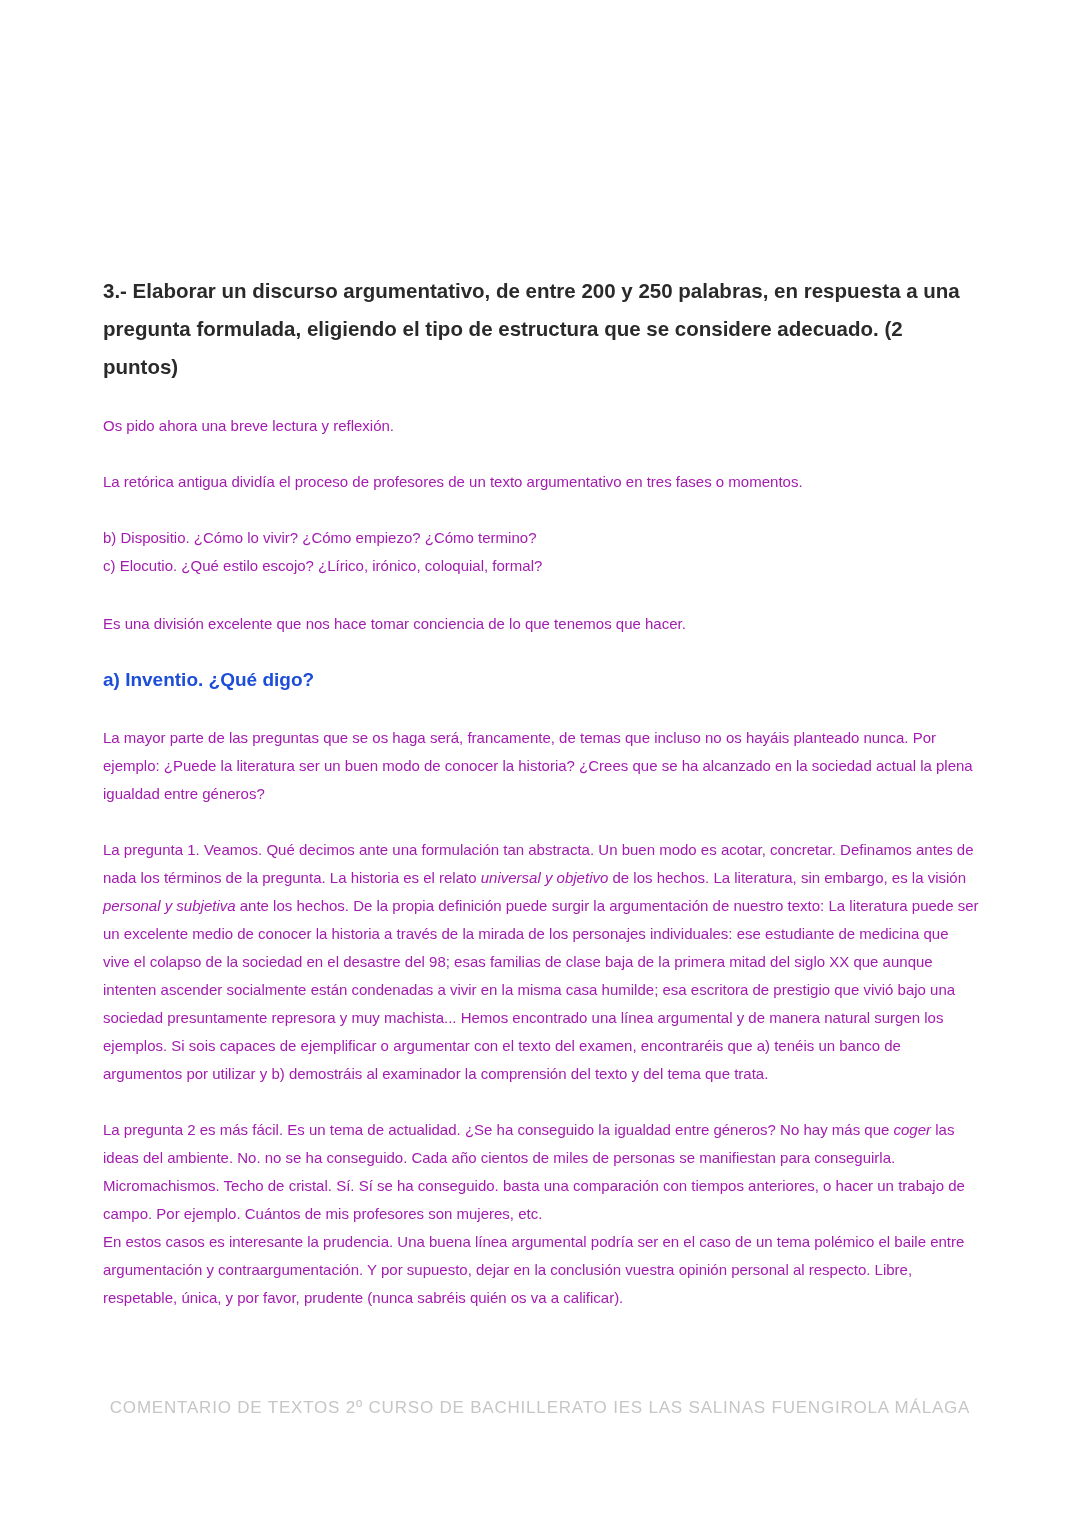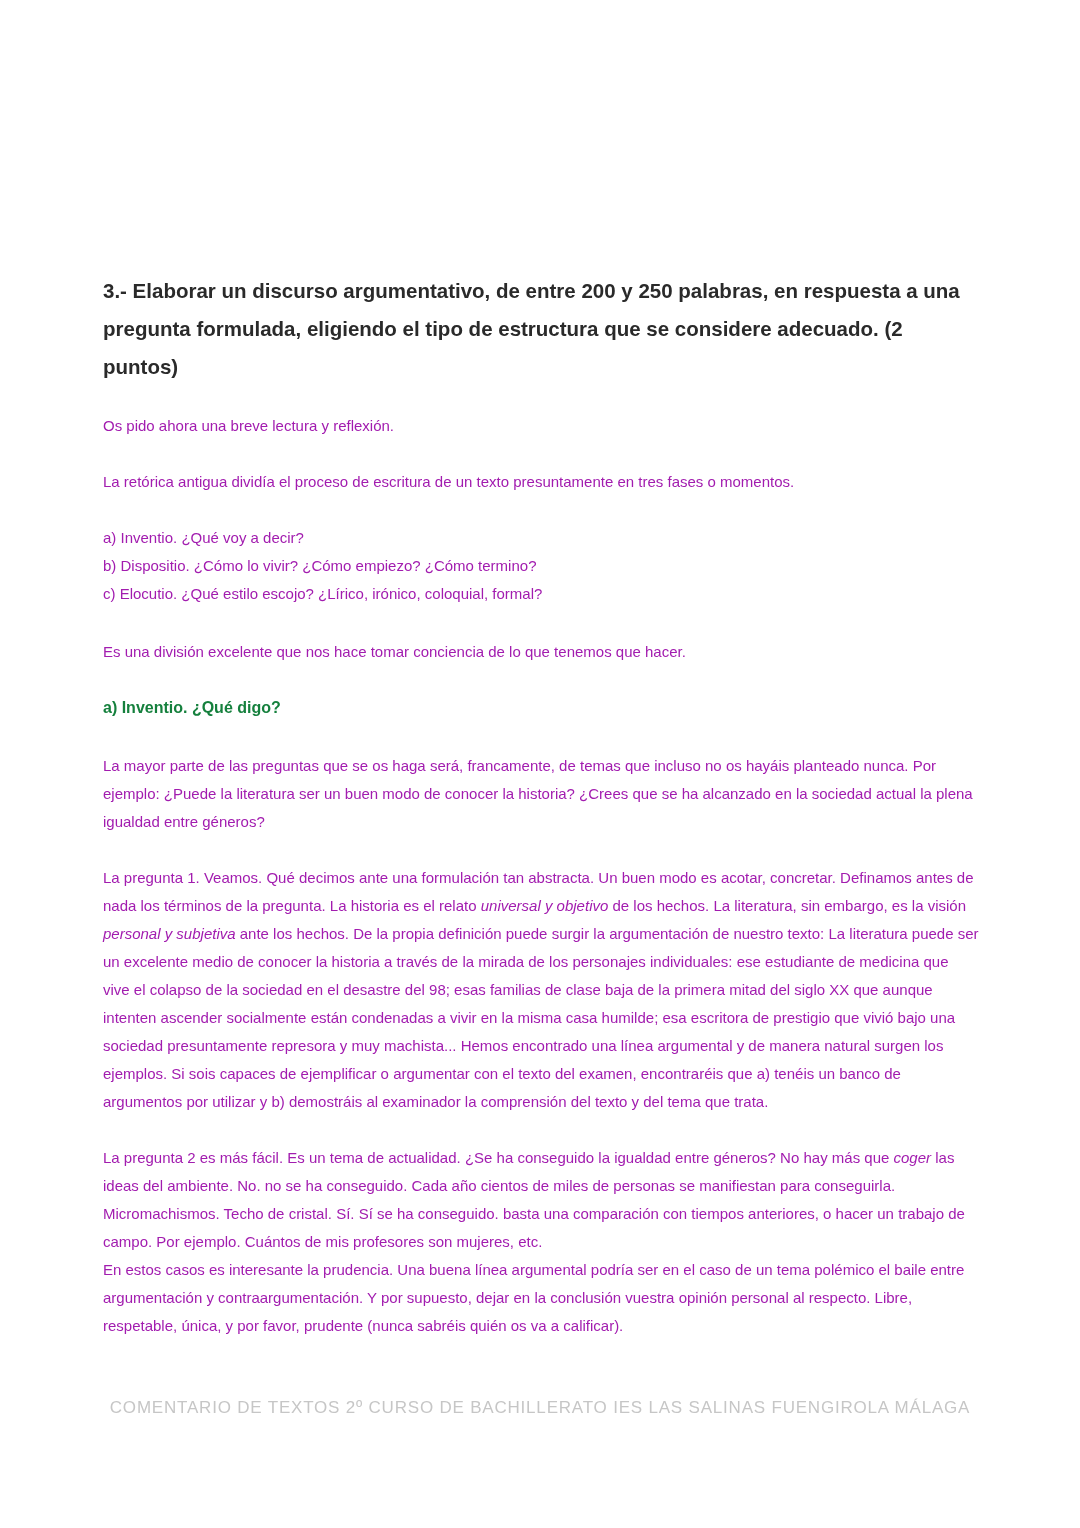--- a/index.html
+++ b/index.html
@@ -40,22 +40,22 @@
     margin-bottom: 0;
   }
   .phase-list {
     margin: 0 0 30px 0;
   }
   .phase-list .para {
     margin: 0;
   }
   .sub-heading {
     margin: 0 0 30px 0;
-    color: #15803d;
-    font-size: 16px;
+    color: #1d4ed8;
+    font-size: 19px;
     font-weight: 700;
     line-height: 28px;
   }
   .em {
     font-style: italic;
   }
   .footer {
     position: absolute;
     left: 0;
     right: 0;
@@ -71,24 +71,23 @@
 </head>
 <body>
 
 <div class="page">
   <div class="content">
 
     <h1 class="doc-title">3.- Elaborar un discurso argumentativo, de entre 200 y 250 palabras, en respuesta a una pregunta formulada, eligiendo el tipo de estructura que se considere adecuado. (2 puntos)</h1>
 
     <p class="para">Os pido ahora una breve lectura y reflexión.</p>
 
-    <p class="para">La retórica antigua dividía el proceso de escritura de un texto presuntamente en tres fases o momentos.</p>
+    <p class="para">La retórica antigua dividía el proceso de profesores de un texto argumentativo en tres fases o momentos.</p>
 
     <div class="phase-list">
-      <p class="para">a) Inventio. ¿Qué voy a decir?</p>
       <p class="para">b) Dispositio. ¿Cómo lo vivir? ¿Cómo empiezo? ¿Cómo termino?</p>
       <p class="para">c) Elocutio. ¿Qué estilo escojo? ¿Lírico, irónico, coloquial, formal?</p>
     </div>
 
     <p class="para">Es una división excelente que nos hace tomar conciencia de lo que tenemos que hacer.</p>
 
     <h2 class="sub-heading">a) Inventio. ¿Qué digo?</h2>
 
     <p class="para">La mayor parte de las preguntas que se os haga será, francamente, de temas que incluso no os hayáis planteado nunca. Por ejemplo: ¿Puede la literatura ser un buen modo de conocer la historia? ¿Crees que se ha alcanzado en la sociedad actual la plena igualdad entre géneros?</p>
 

